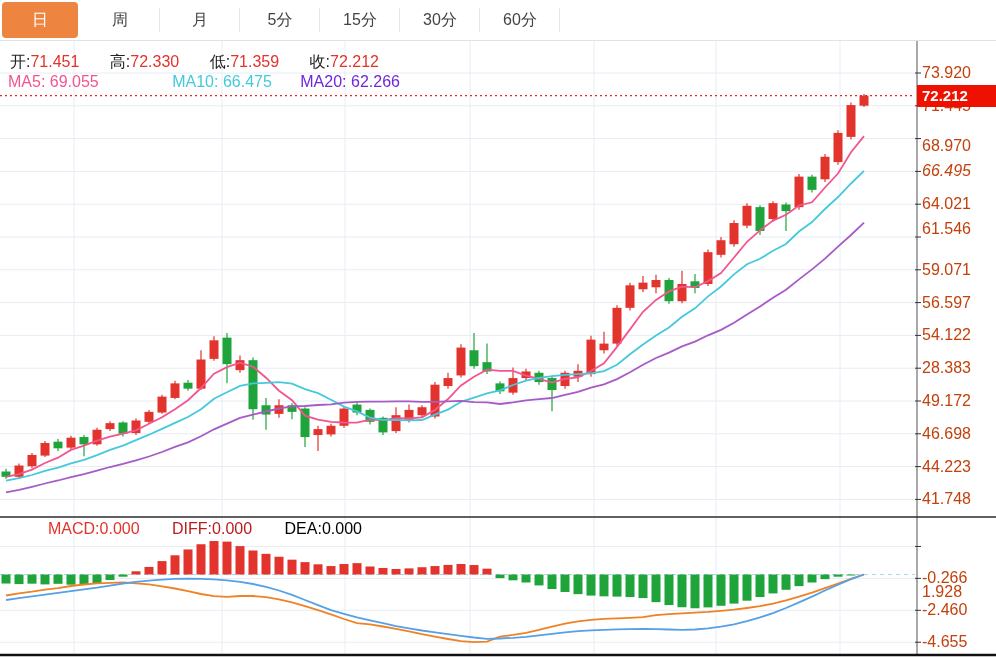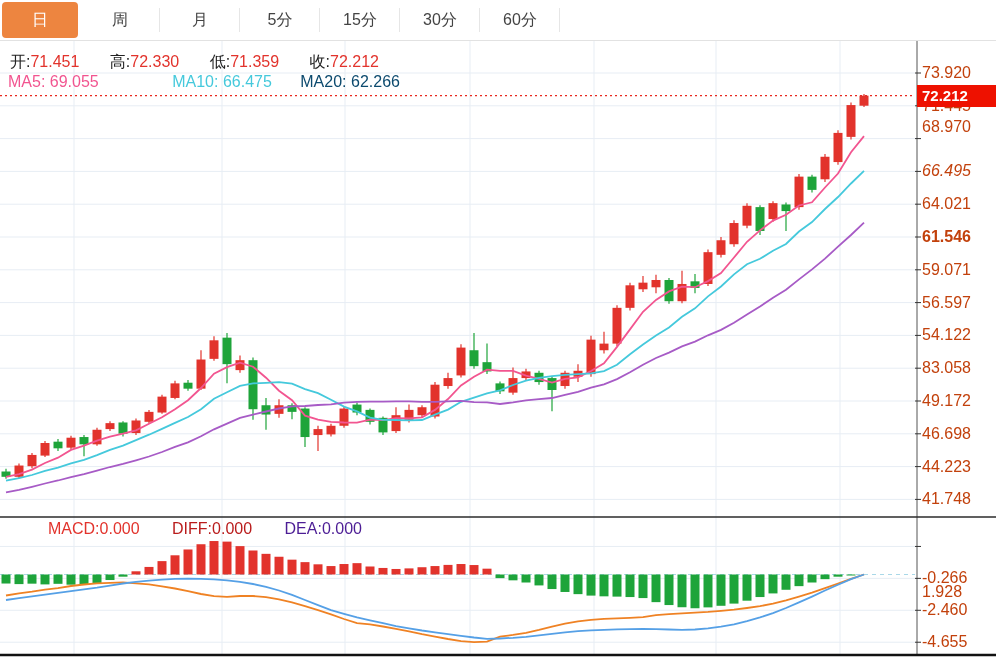--- a/index.html
+++ b/index.html
@@ -308,40 +308,40 @@
   <div class="row" id="ohlc-row">
     <span class="grp"><span>开:</span><span class="val" style="color: rgb(226, 51, 44);">71.451</span></span>
     <span class="grp"><span>高:</span><span class="val" style="color: rgb(226, 51, 44);">72.330</span></span>
     <span class="grp"><span>低:</span><span class="val" style="color: rgb(226, 51, 44);">71.359</span></span>
     <span class="grp"><span>收:</span><span class="val" style="color: rgb(226, 51, 44);">72.212</span></span>
   </div>
 
   <div class="row" id="ma-row">
     <span class="grp" id="ma5-grp" style="color: rgb(242, 85, 144);"><span>MA5:</span> <span>69.055</span></span>
     <span class="grp" id="ma10-grp" style="color: rgb(69, 201, 220); margin-left: 45px;"><span>MA10:</span> <span>66.475</span></span>
-    <span class="grp" id="ma20-grp" style="color: #0c4a6e;"><span>MA20:</span> <span>62.266</span></span>
+    <span class="grp" id="ma20-grp" style="color: #6d28d9;"><span>MA20:</span> <span>62.266</span></span>
   </div>
 
   <div class="row" id="macd-row">
     <span class="grp" id="macd-grp" style="color: rgb(226, 51, 44);"><span>MACD:</span><span>0.000</span></span>
     <span class="grp" id="diff-grp" style="color: #b91c1c;"><span>DIFF:</span><span>0.000</span></span>
-    <span class="grp" id="dea-grp" style="color: #4c1d95;"><span>DEA:</span><span>0.000</span></span>
+    <span class="grp" id="dea-grp" style="color: #000000;"><span>DEA:</span><span>0.000</span></span>
   </div>
 
   <div id="price-axis">
       <div class="axlabel" style="top: 65px;">73.920</div>
       <div class="axlabel" style="top: 97.8px;">71.445</div>
-      <div class="axlabel" style="top: 119px;">68.970</div>
+      <div class="axlabel" style="top: 138px;">68.970</div>
       <div class="axlabel" style="top: 163.4px; font-style: italic;">66.495</div>
       <div class="axlabel" style="top: 196.2px;">64.021</div>
-      <div class="axlabel" style="top: 229px; font-weight: bold;">61.546</div>
+      <div class="axlabel" style="top: 221px;">61.546</div>
       <div class="axlabel" style="top: 261.8px;">59.071</div>
       <div class="axlabel" style="top: 294.6px;">56.597</div>
       <div class="axlabel" style="top: 327.4px;">54.122</div>
-      <div class="axlabel" style="top: 360.2px;">83.058</div>
+      <div class="axlabel" style="top: 360.2px;">28.383</div>
       <div class="axlabel" style="top: 393px;">49.172</div>
       <div class="axlabel" style="top: 425.8px;">46.698</div>
       <div class="axlabel" style="top: 458.6px;">44.223</div>
       <div class="axlabel" style="top: 491.4px;">41.748</div>
     </div>
   <div id="macd-axis">
       <div class="axlabel" style="top: 565px; margin-top: 19px;">1.928</div>
       <div class="axlabel" style="top: 570.37px;">-0.266</div>
       <div class="axlabel" style="top: 602.293px;">-2.460</div>
       <div class="axlabel" style="top: 634.23px;">-4.655</div>

